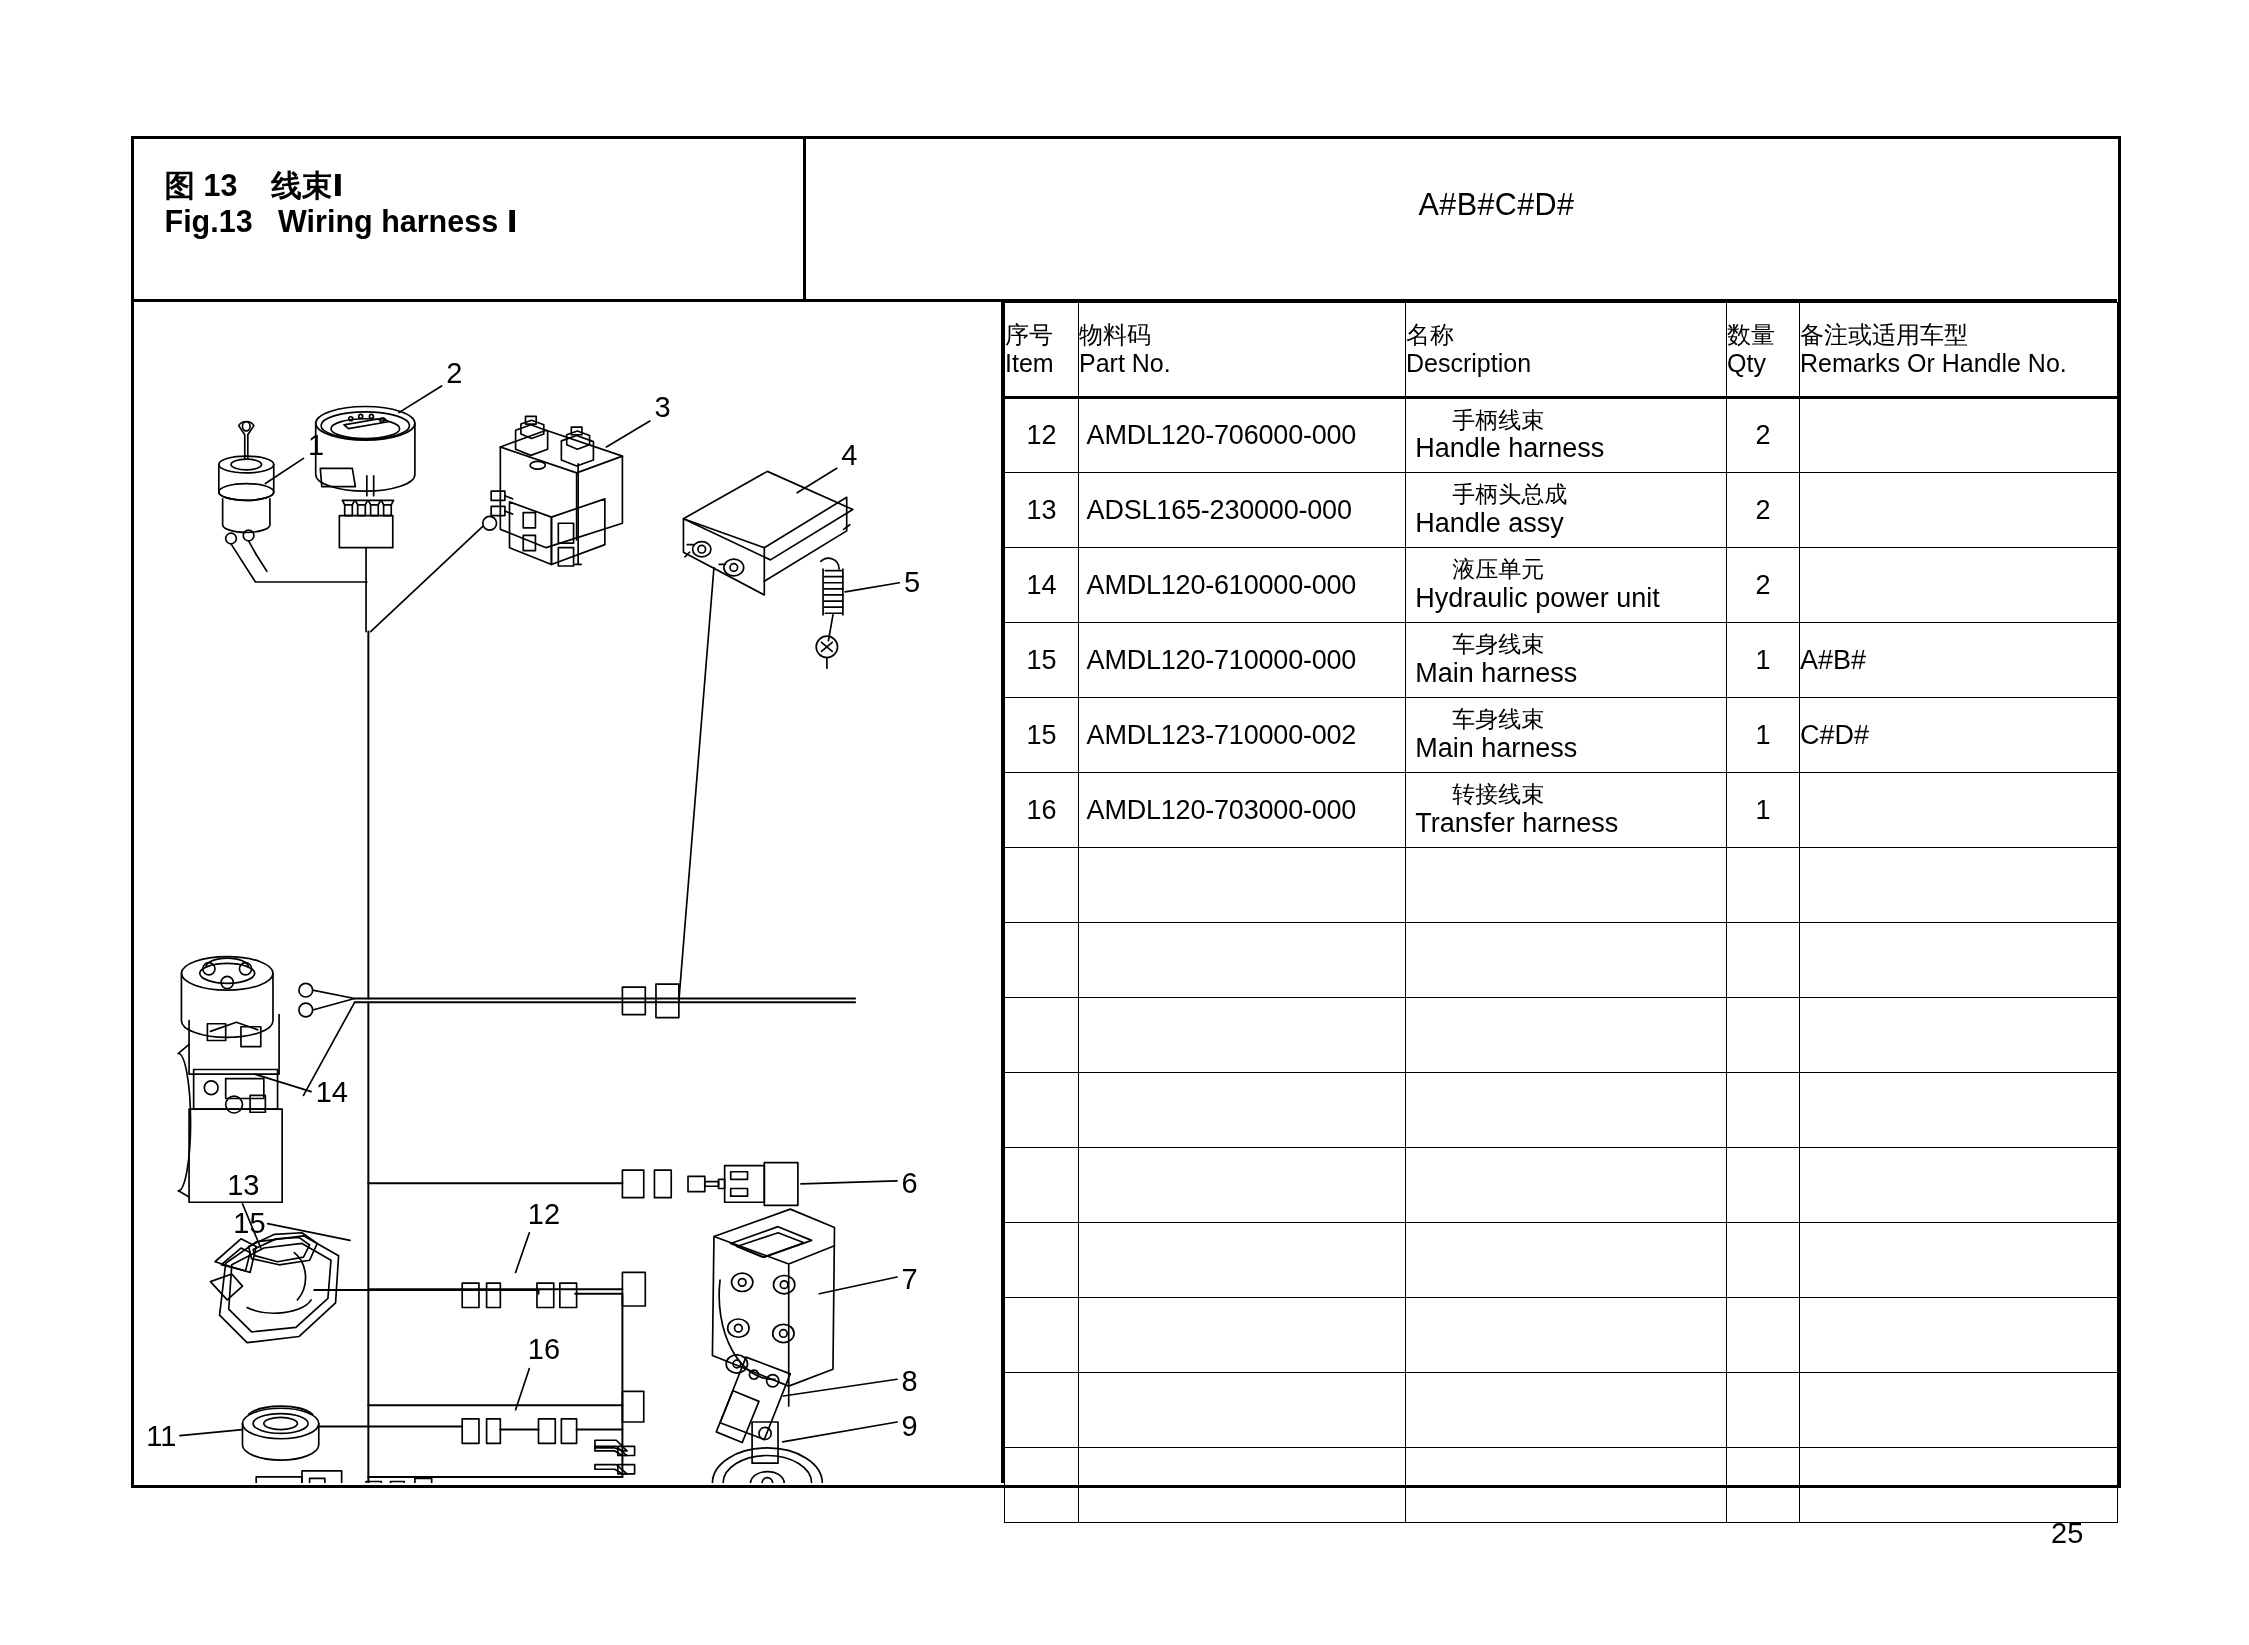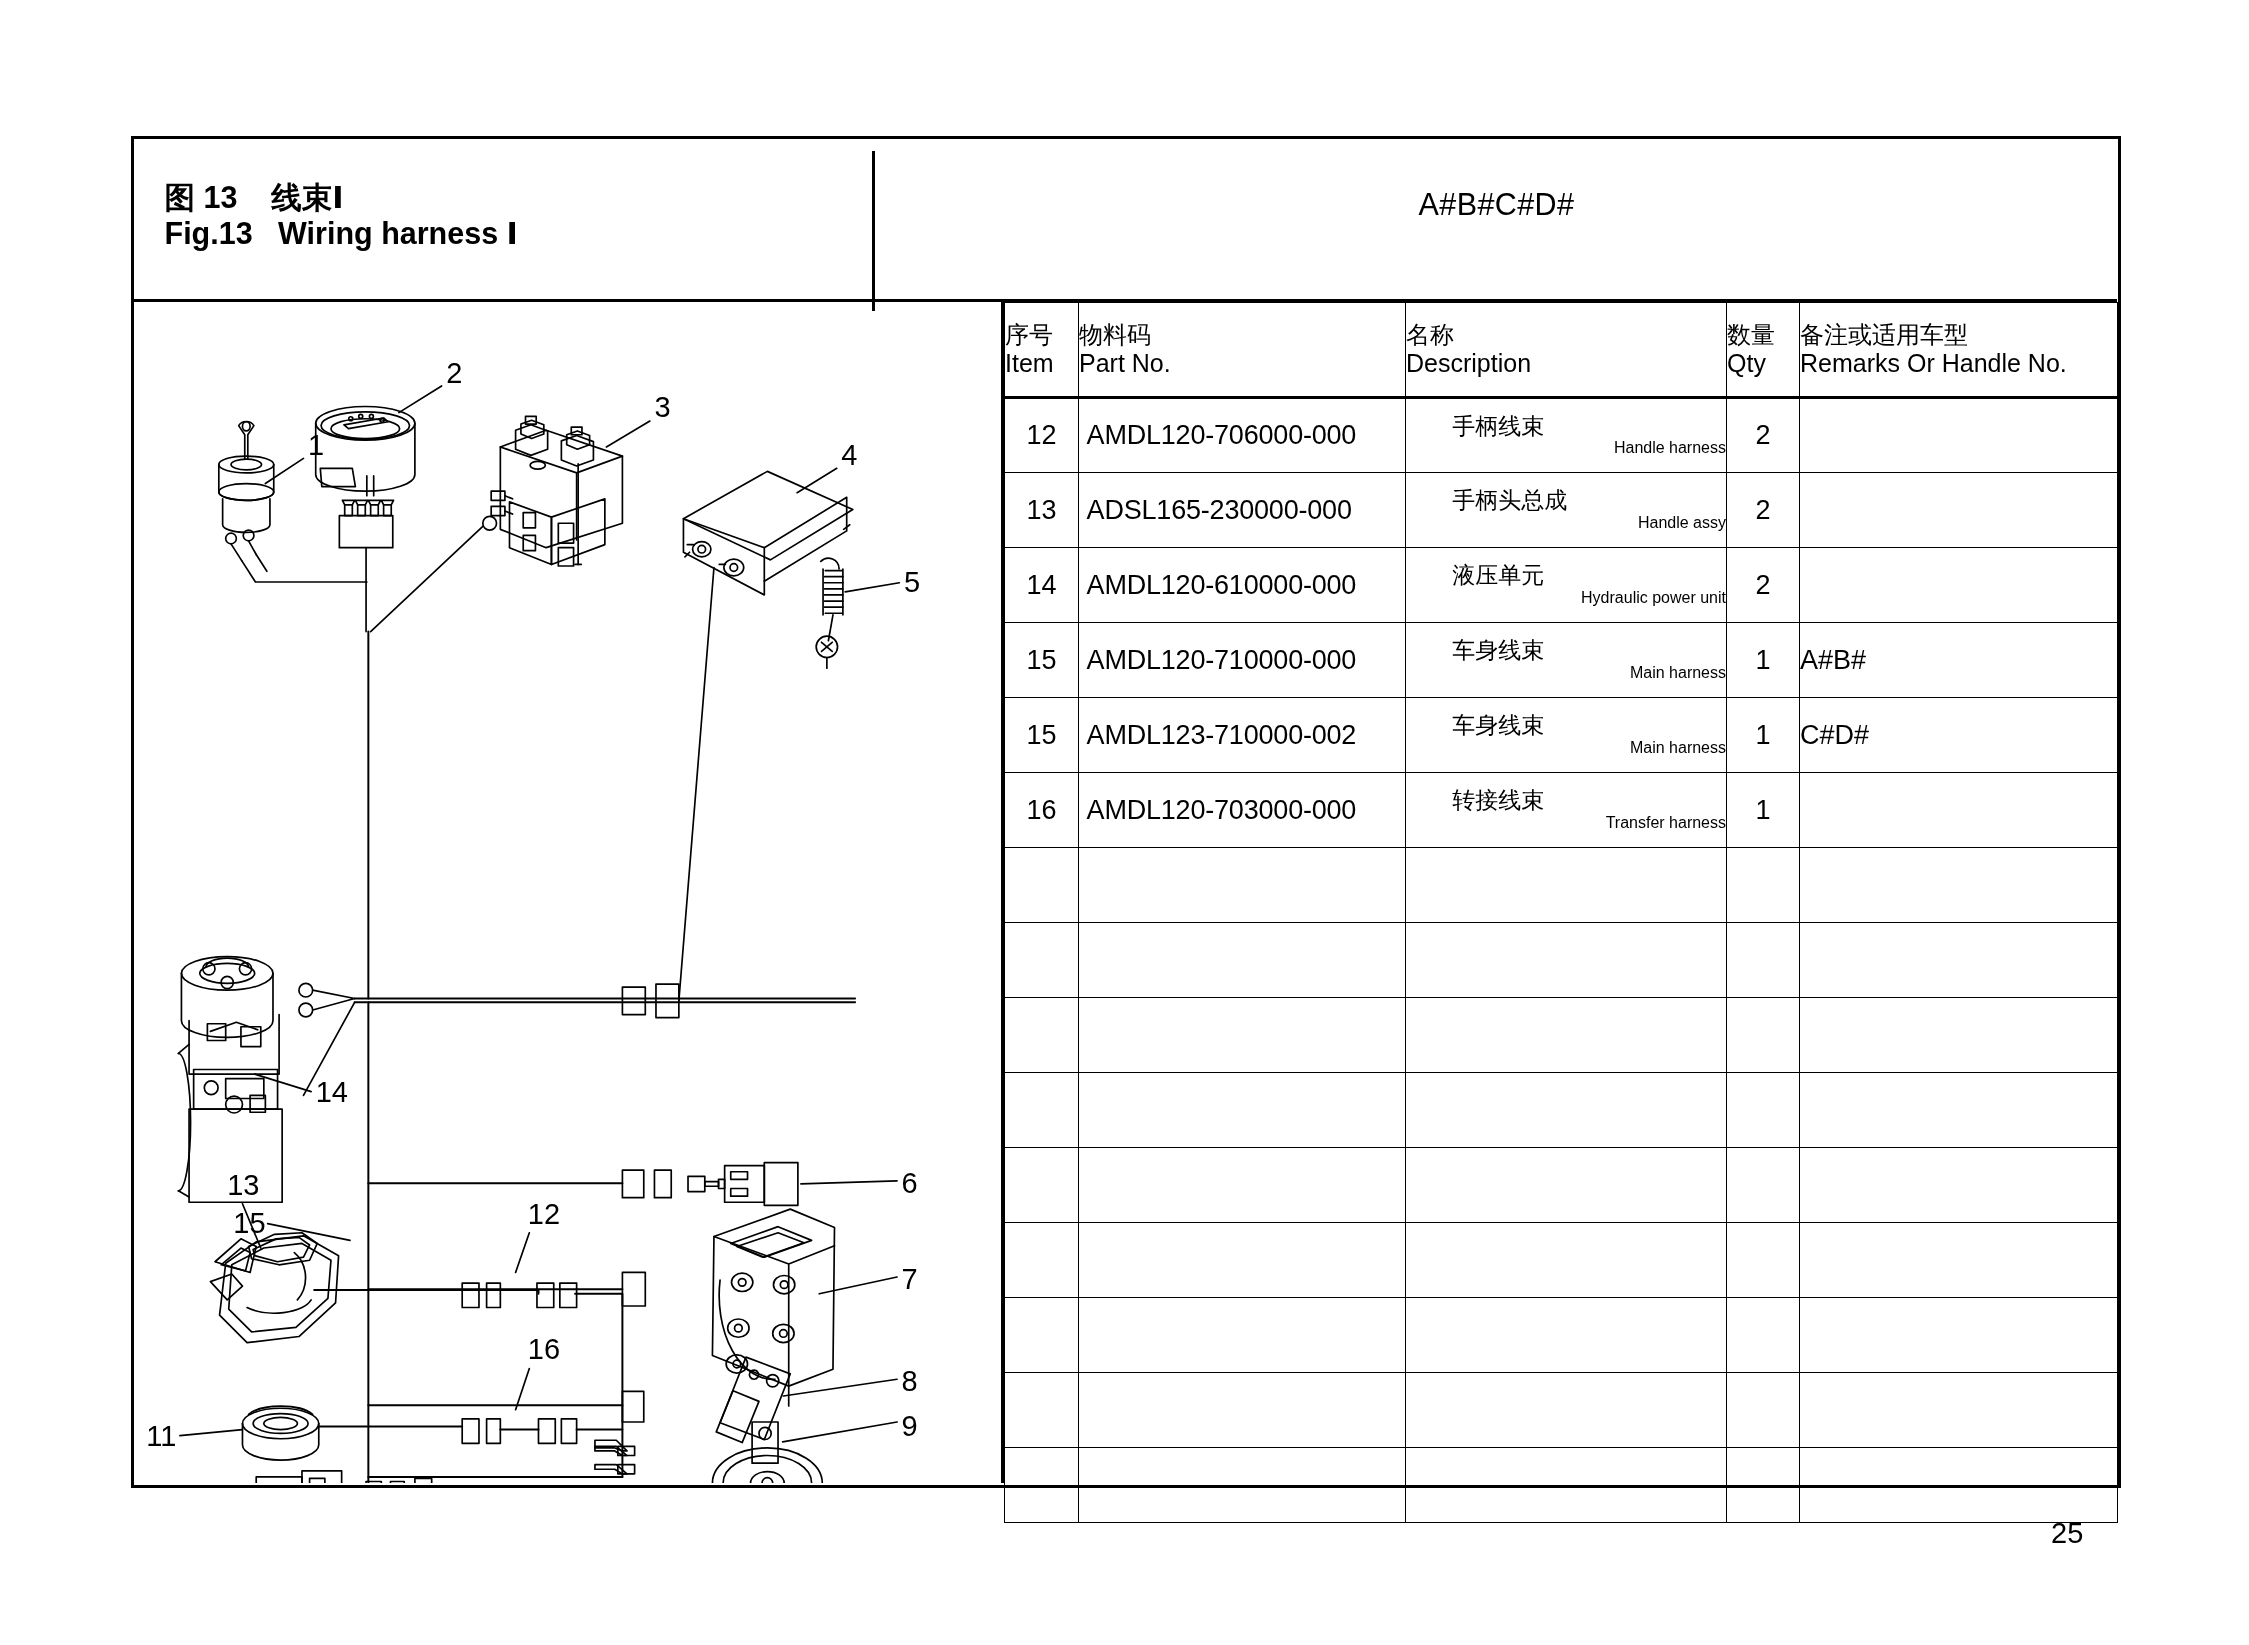--- a/index.html
+++ b/index.html
@@ -17,22 +17,22 @@
     box-sizing:border-box;
   }
   
   #title-block{
     position:absolute;left:0;top:0;
     width:1983px;height:163px;
     border-bottom:3.8px solid #000;
     box-sizing:border-box;
   }
   #fig-title-cell{
-    position:absolute;left:0;top:12px;
-    width:741px;height:160px;
+    position:absolute;left:0;top:0;
+    width:672px;height:160px;
     border-right:3.1px solid #000;
     box-sizing:border-box;
     padding:29px 0 0 30.5px;
   }
   #fig-line-cn{font-size:30.5px;font-weight:bold;letter-spacing:0px;line-height:1.18;white-space:pre;}
   #fig-line-en{font-size:30.5px;font-weight:bold;letter-spacing:0px;line-height:1.18;white-space:pre;margin-top:0;}
   #model-cell{
     position:absolute;left:672px;top:0;
     width:1311px;height:160px;
     box-sizing:border-box;
@@ -80,21 +80,21 @@
     text-align:left;
     line-height:1.18;
   }
   .hdr-cn{font-size:24px;display:block;}
   .hdr-en{font-size:25px;display:block;}
   #parts-table tbody tr{height:75px;}
   .cell-item{text-align:center;font-size:27px;}
   .cell-part{text-align:left;font-size:27px;padding-left:7.6px !important;letter-spacing:-0.2px;}
   .cell-desc{text-align:left;padding-left:9.2px !important;line-height:1.12;}
   .desc-cn{font-size:23px;display:block;margin-left:37px;}
-  .desc-en{font-size:16px;display:block;text-align:right;}
+  .desc-en{font-size:27px;display:block;}
   .cell-qty{text-align:center;font-size:27px;}
   .cell-rem{text-align:left;font-size:27px;}
 
   
   #page-number{
     position:absolute;left:2051px;top:1517px;
     font-size:29px;
   }
 </style>
 </head>

